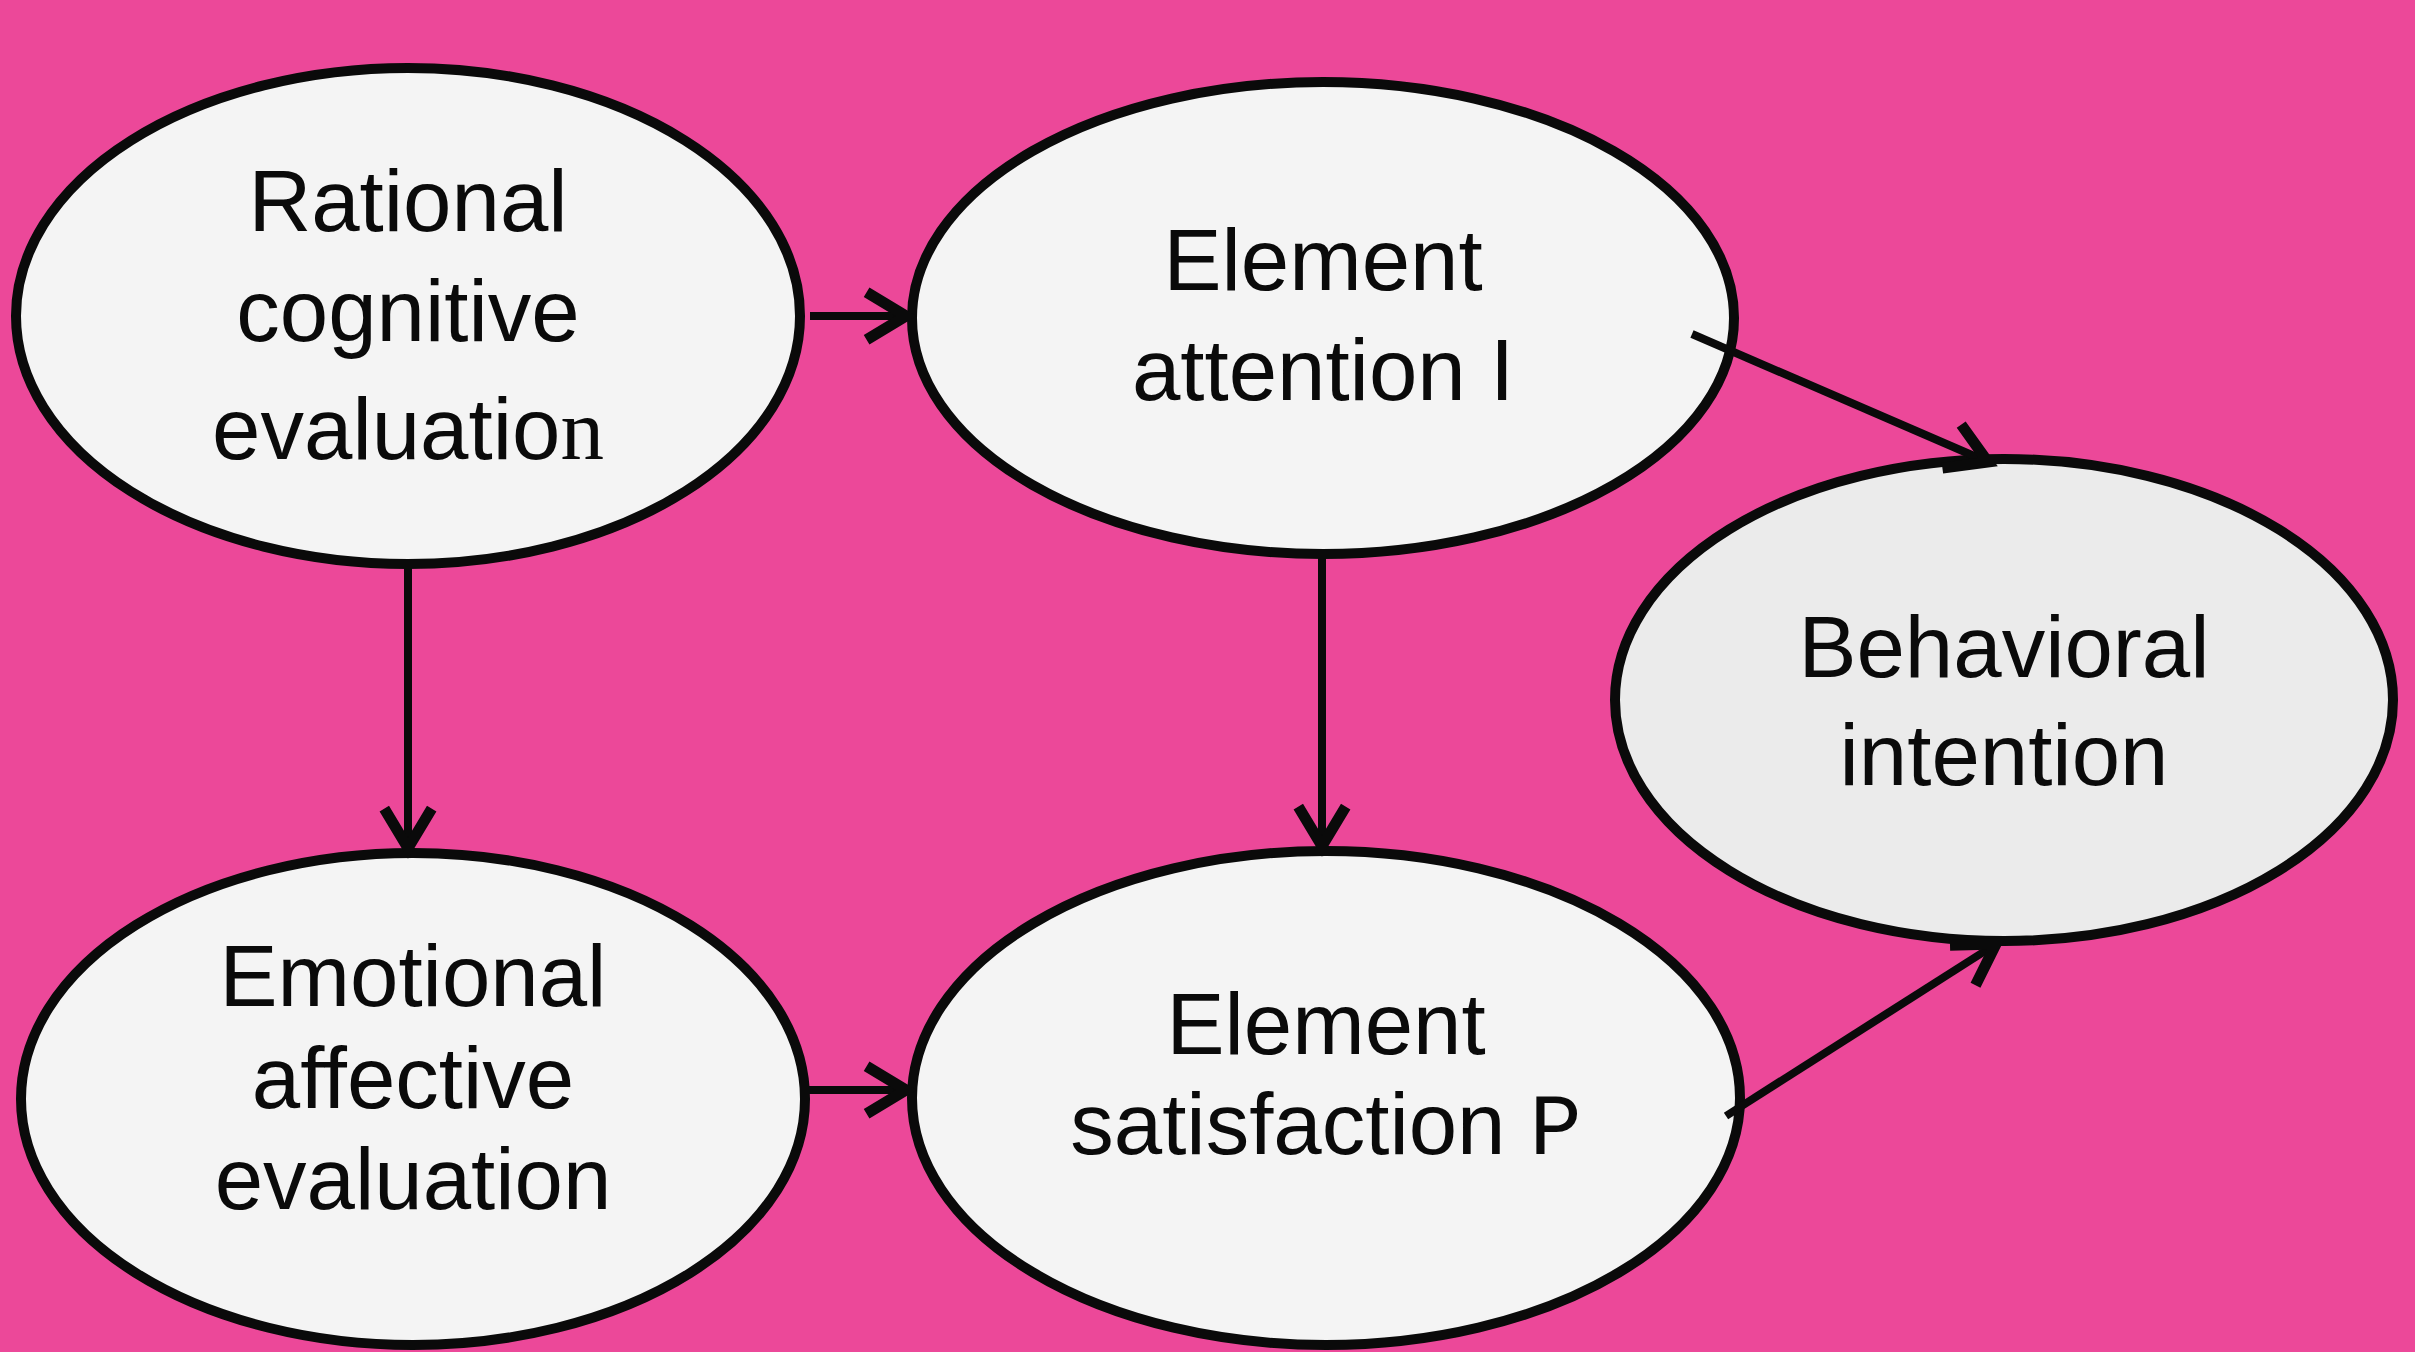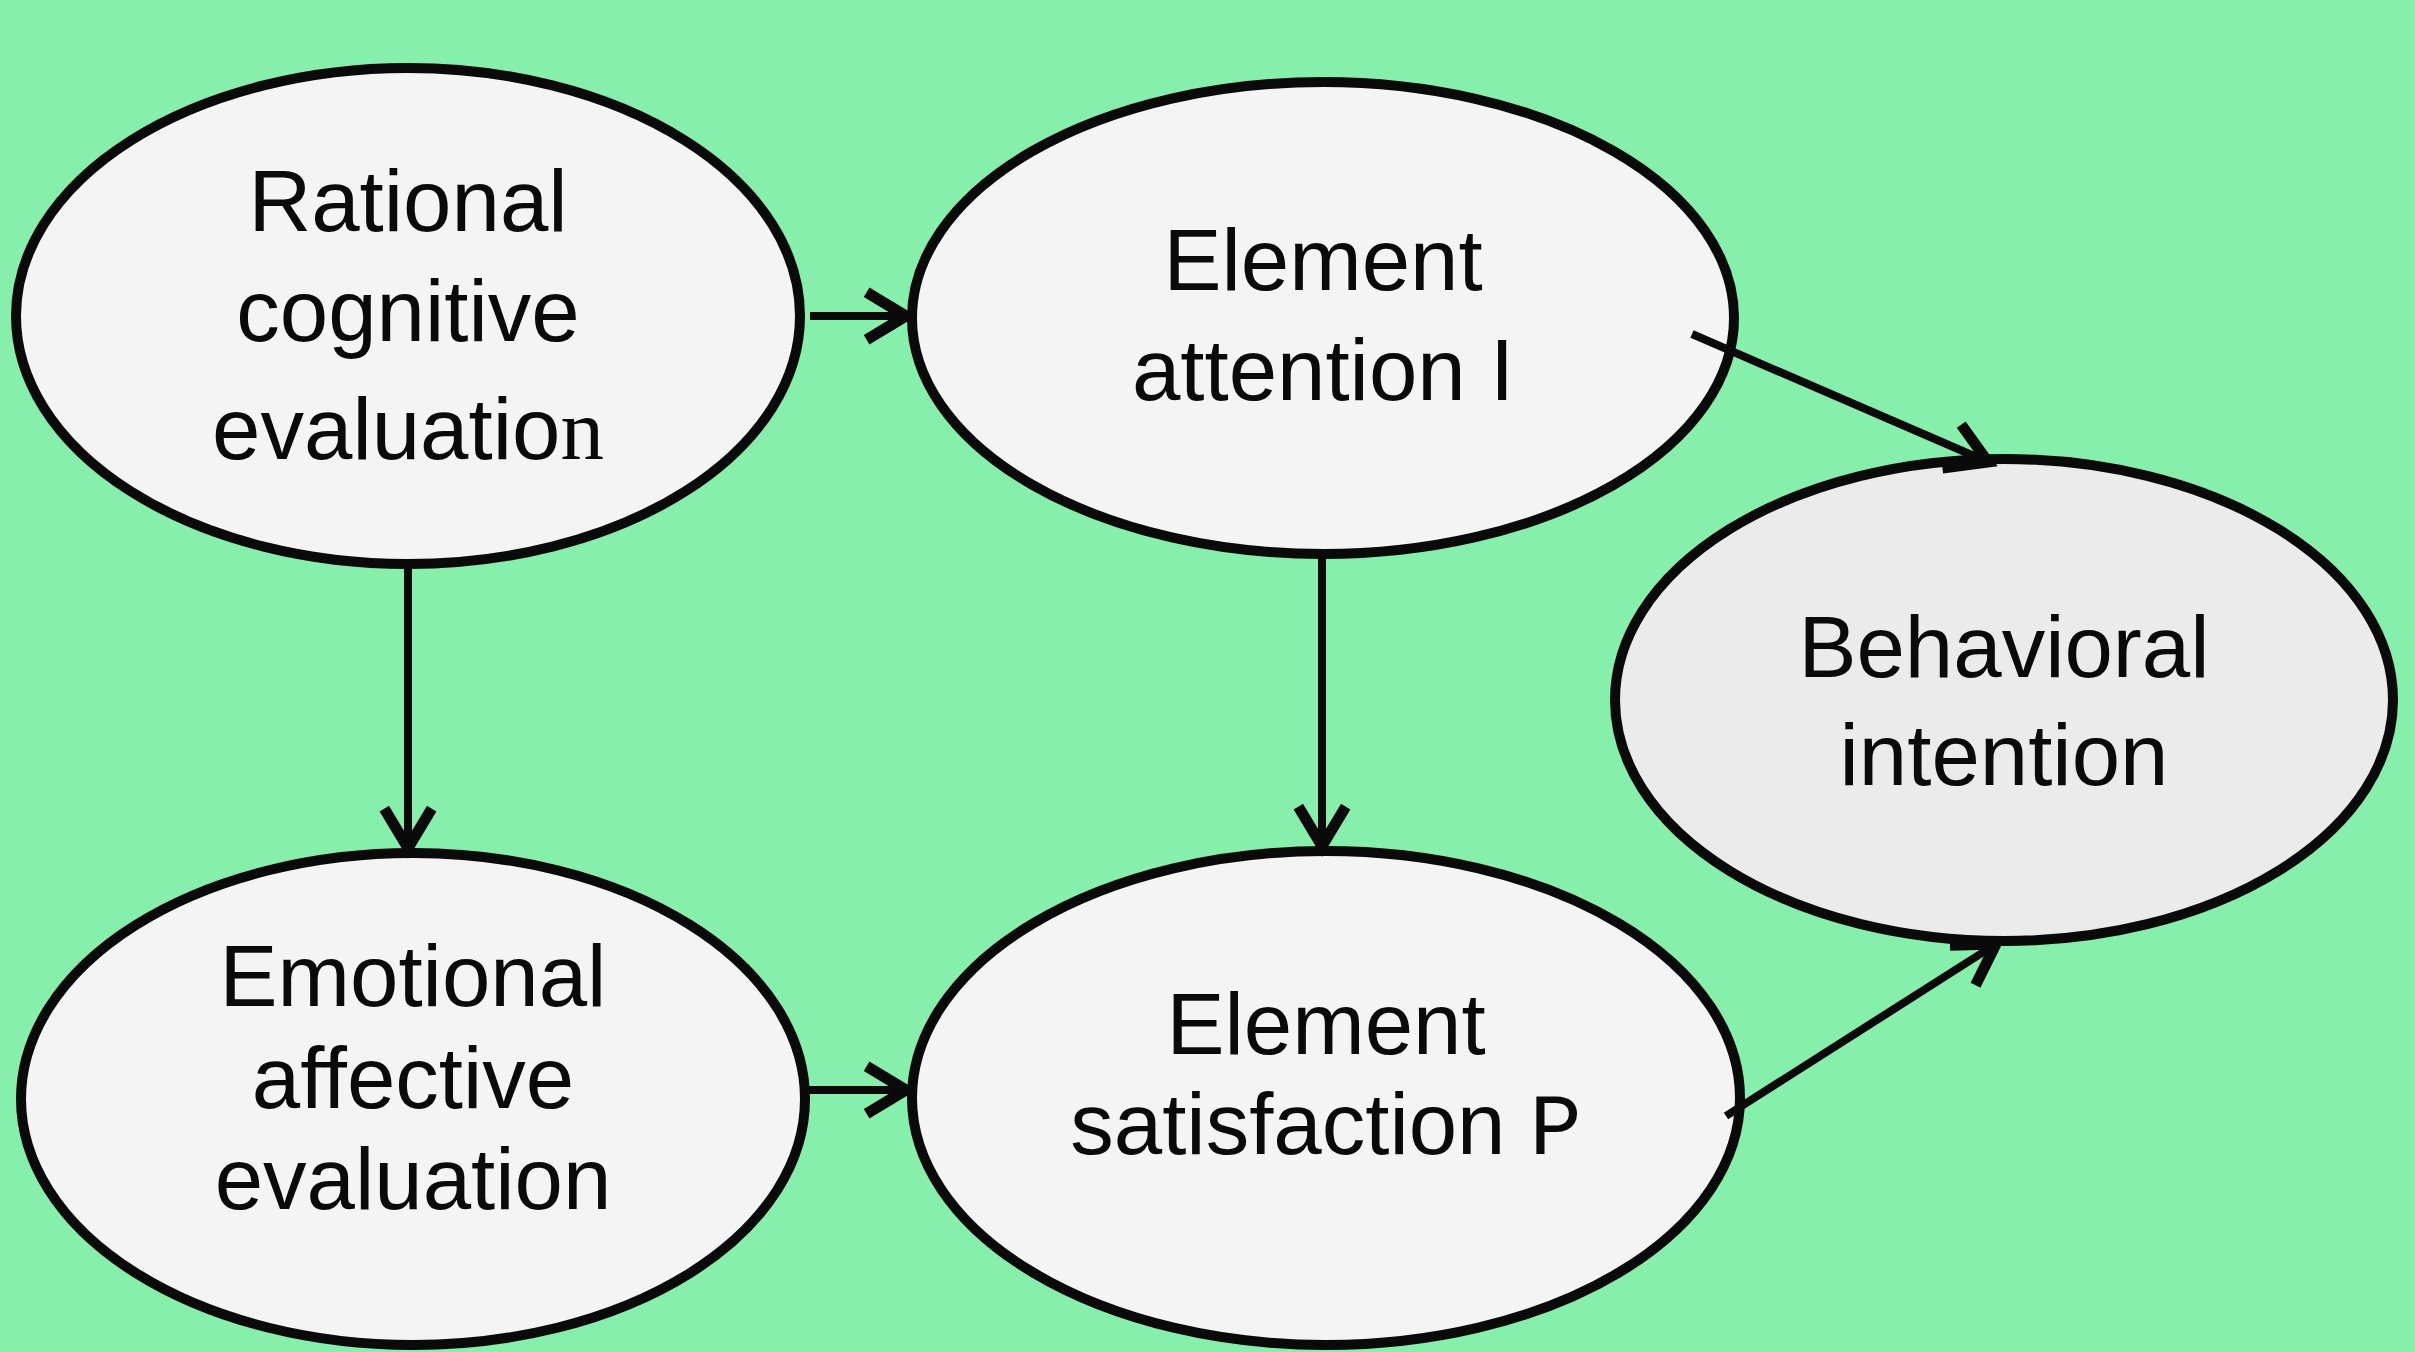--- a/index.html
+++ b/index.html
@@ -4,21 +4,21 @@
 <style>
   html, body {
     margin: 0;
     padding: 0;
     background: #ffffff;
   }
   .canvas {
     position: relative;
     width: 2415px;
     height: 1352px;
-    background: #86efac;
+    background: #ec4899;
     overflow: hidden;
     text-align: center;
   }
   svg.diagram {
     display: block;
     width: 2415px;
     height: 1352px;
   }
   .node-ellipse {
     stroke-linejoin: round;

